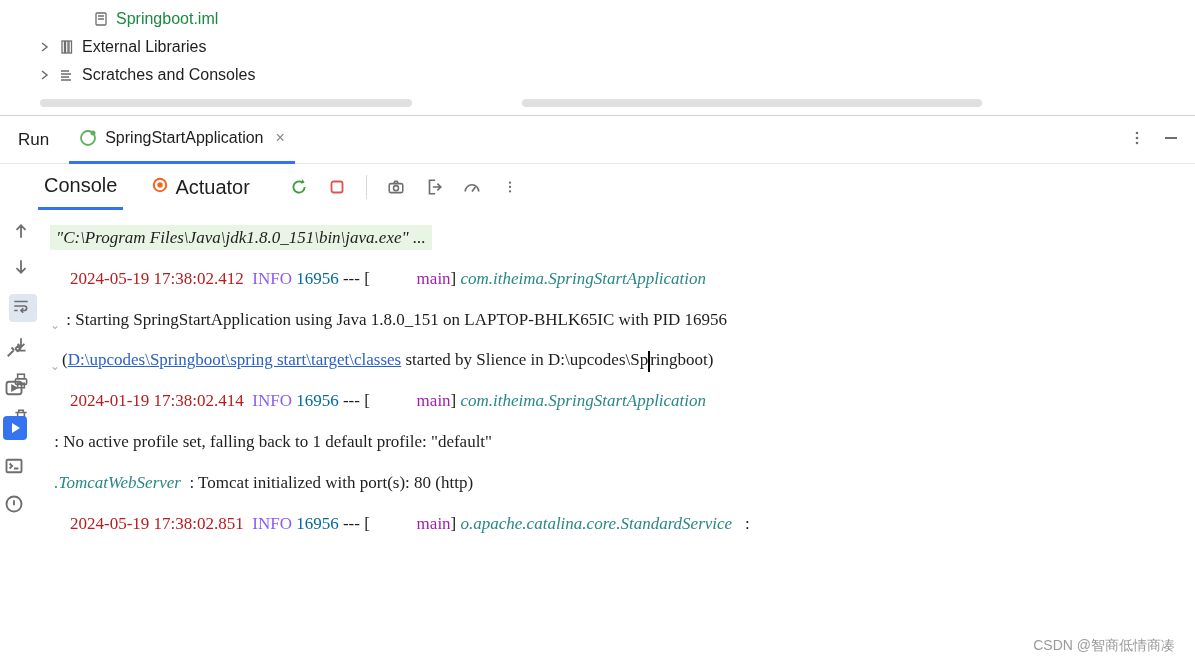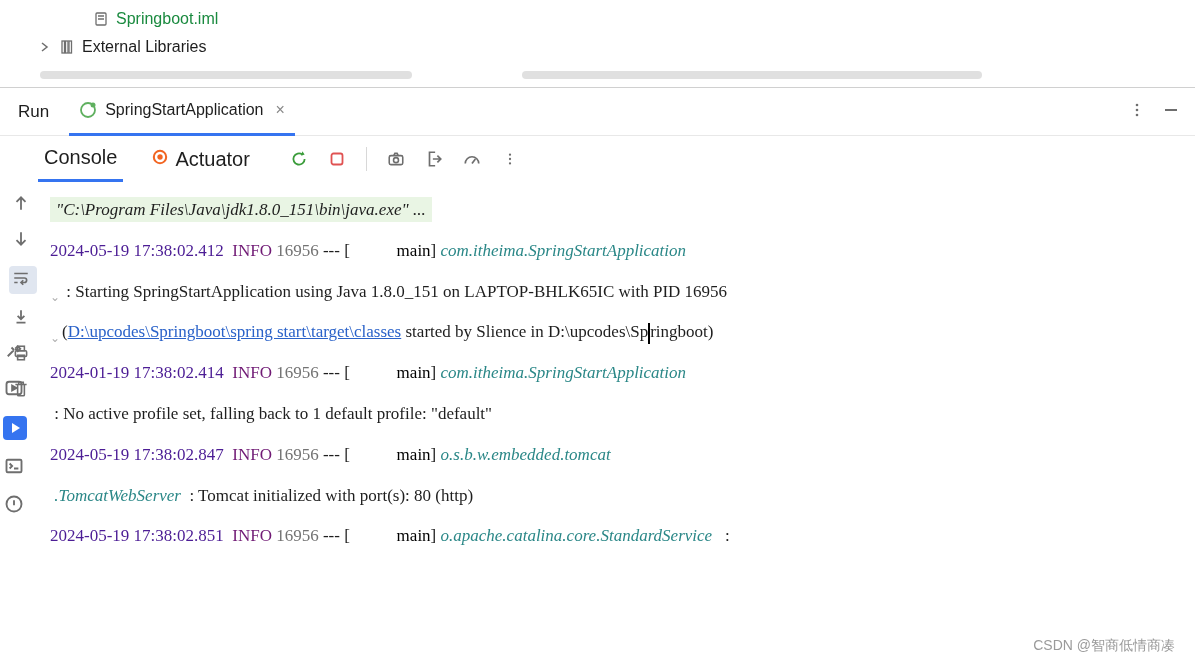--- a/index.html
+++ b/index.html
@@ -39,24 +39,24 @@
 .second-rail .ico { width: 22px; height: 22px; color: #6e6e6e; cursor: pointer; }
 .second-rail .ico.hl { background: #e0e6f0; border-radius: 4px; padding: 3px; width: 28px; height: 28px; }
 
 .far-left-rail { position: absolute; left: 0; top: 340px; width: 30px; display: flex; flex-direction: column; align-items: center; gap: 16px; }
 .far-left-rail .ico { width: 22px; height: 22px; color: #6e6e6e; }
 .far-left-rail .run-badge { background: #3574f0; color: #fff; border-radius: 4px; width: 24px; height: 24px; display: flex; align-items: center; justify-content: center; }
 
 .console { flex: 1; padding: 8px 10px 8px 4px; font-family: "Comic Sans MS", cursive; font-size: 17px; line-height: 2.4; overflow: hidden; }
 .cmd-line { background: #e9f5e4; display: inline; padding: 3px 6px; font-style: italic; }
 .log-line { white-space: pre; }
-.ts { color: #4c1d95; }
-.lvl { color: #701a75; font-weight: 500; }
-.pid { color: #737373; }
-.thr { color: #000000; }
+.ts { color: #b91c1c; margin-left: 20px; }
+.lvl { color: #8b5cf6; font-weight: 500; }
+.pid { color: #0369a1; }
+.thr { color: #a21caf; }
 .logger { color: #2a8787; font-style: italic; }
 .msg { color: #1e1e1e; }
 .link { color: #2a62c9; text-decoration: underline; }
 .caret { border-left: 2px solid #000; display: inline-block; height: 1.2em; vertical-align: middle; }
 .fold-g { color: #b0b0b0; font-size: 12px; vertical-align: sub; margin-right: 2px; }
 
 .watermark { position: absolute; right: 20px; bottom: 6px; font-size: 14px; color: rgba(120,120,120,0.75); font-family: sans-serif; }
 </style>
 </head>
 <body>
@@ -78,20 +78,33 @@
         </svg>
     </span>
     <span class="tree-icon">
       <svg viewBox="0 0 16 16" width="16" height="16" fill="none" stroke="currentColor" stroke-width="1.3">
           <rect x="3" y="2" width="2.5" height="12"></rect>
           <rect x="6.5" y="2" width="2.5" height="12"></rect>
           <rect x="10" y="2" width="2.5" height="12"></rect>
         </svg>
     </span>
     <span class="tree-label">External Libraries</span>
+  </div>
+  <div class="tree-row">
+    <span class="tree-chevron">
+      <svg viewBox="0 0 10 10" width="10" height="10">
+          <path d="M2 1l5 4-5 4" fill="none" stroke="#6e6e6e" stroke-width="1.5"></path>
+        </svg>
+    </span>
+    <span class="tree-icon">
+      <svg viewBox="0 0 16 16" width="16" height="16" fill="none" stroke="currentColor" stroke-width="1.3">
+          <path d="M2 4h8M2 7h10M2 10h8M2 13h10"></path>
+        </svg>
+    </span>
+    <span class="tree-label">Scratches and Consoles</span>
   </div>
 </div>
 
 <div class="h-scroll-hint">
   <div class="bar"></div>
   <div class="bar bar2"></div>
 </div>
 
 <div class="run-panel">
 
@@ -201,21 +214,20 @@
           </svg></span>
     </div>
 
     <div class="console">
       <div class="log-line"><span class="cmd-line">"C:\Program Files\Java\jdk1.8.0_151\bin\java.exe" ...</span></div>
       <div class="log-line"><span class="ts">2024-05-19 17:38:02.412</span>  <span class="lvl">INFO</span> <span class="pid">16956</span> --- [           <span class="thr">main</span>] <span class="logger">com.itheima.SpringStartApplication</span></div>
       <div class="log-line"><span class="fold-g">⌄</span><span class="msg"> : Starting SpringStartApplication using Java 1.8.0_151 on LAPTOP-BHLK65IC with PID 16956 </span></div>
       <div class="log-line"><span class="fold-g">⌄</span>(<a class="link">D:\upcodes\Springboot\spring start\target\classes</a><span class="msg"> started by Slience in D:\upcodes\Sp</span><span class="caret"></span><span class="msg">ringboot)</span></div>
       <div class="log-line"><span class="ts">2024-01-19 17:38:02.414</span>  <span class="lvl">INFO</span> <span class="pid">16956</span> --- [           <span class="thr">main</span>] <span class="logger">com.itheima.SpringStartApplication</span></div>
       <div class="log-line"><span class="msg"> : No active profile set, falling back to 1 default profile: "default"</span></div>
-      <div class="log-line"><span class="ts">2024-05-19 17:38:02.847</span>  <span class="lvl">INFO</span> <span class="pid">16956</span> --- [           <span class="thr">main</span>] <span class="logger">o.s.b.w.embedded.tomcat</span></div>
       <div class="log-line"> <span class="logger">.TomcatWebServer</span><span class="msg">  : Tomcat initialized with port(s): 80 (http)</span></div>
       <div class="log-line"><span class="ts">2024-05-19 17:38:02.851</span>  <span class="lvl">INFO</span> <span class="pid">16956</span> --- [           <span class="thr">main</span>] <span class="logger">o.apache.catalina.core.StandardService</span><span class="msg">   :</span></div>
     </div>
   </div>
 </div>
 
 <div class="far-left-rail">
   <span class="ico"><svg viewBox="0 0 16 16" width="20" height="20" fill="none" stroke="#6e6e6e" stroke-width="1.5">
         <path d="M3 13l5-5m1-1 2-2 2 2-2 2-2-2M8 8 6 6"></path>
       </svg></span>

